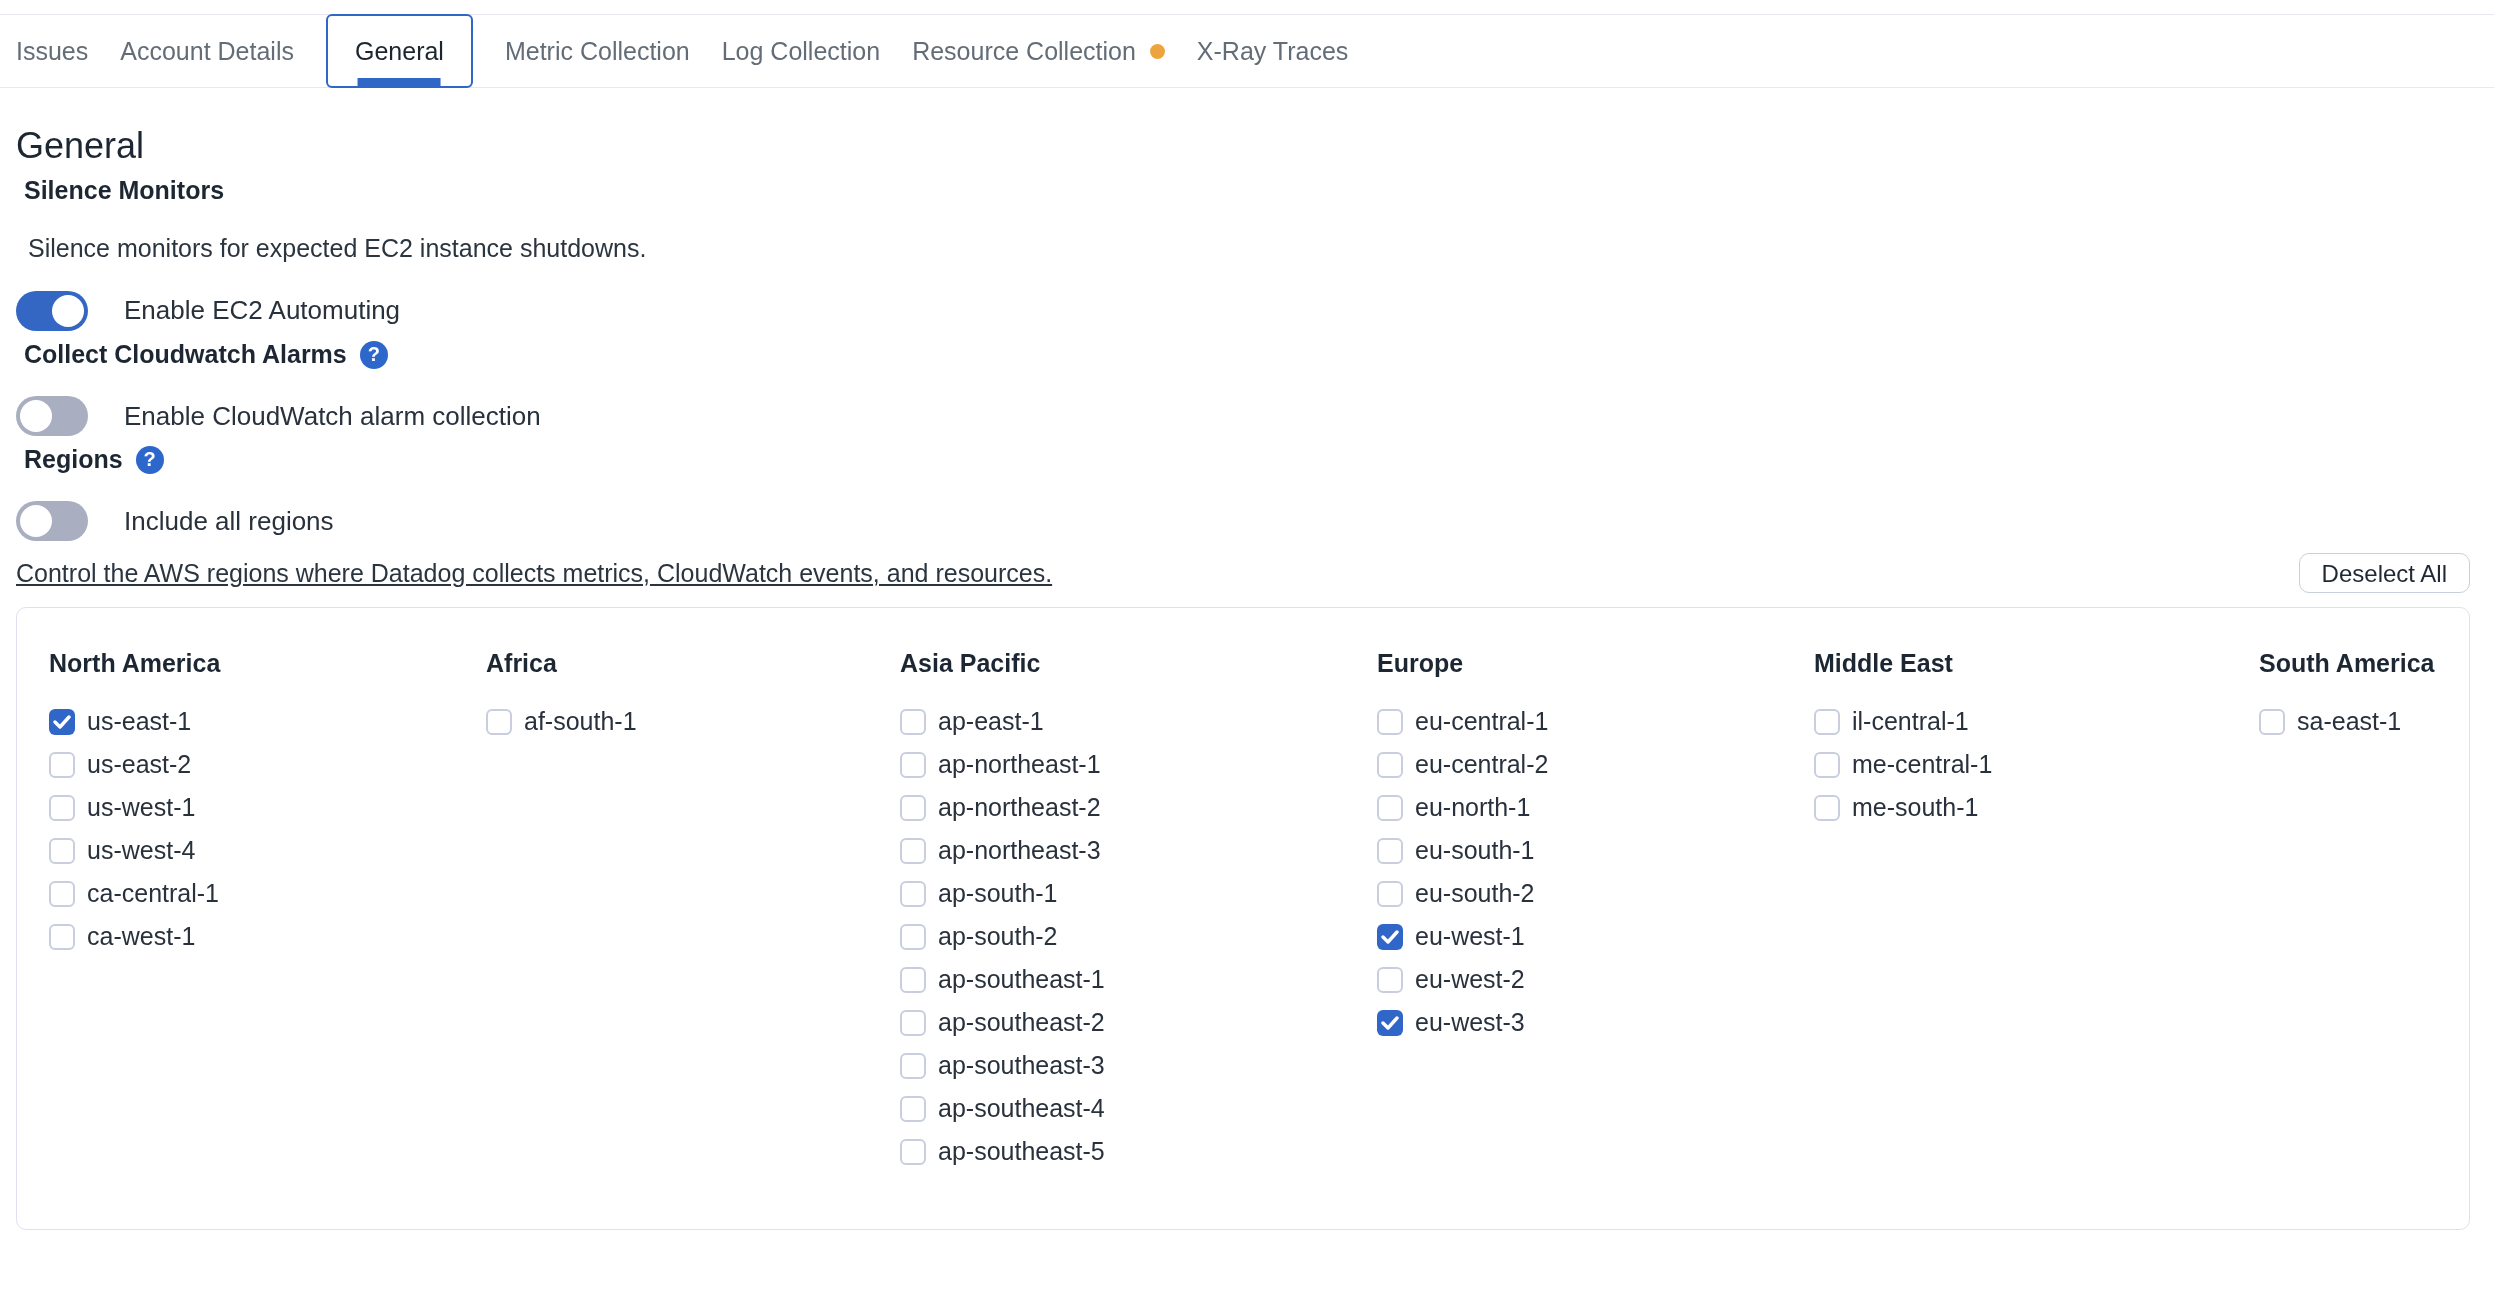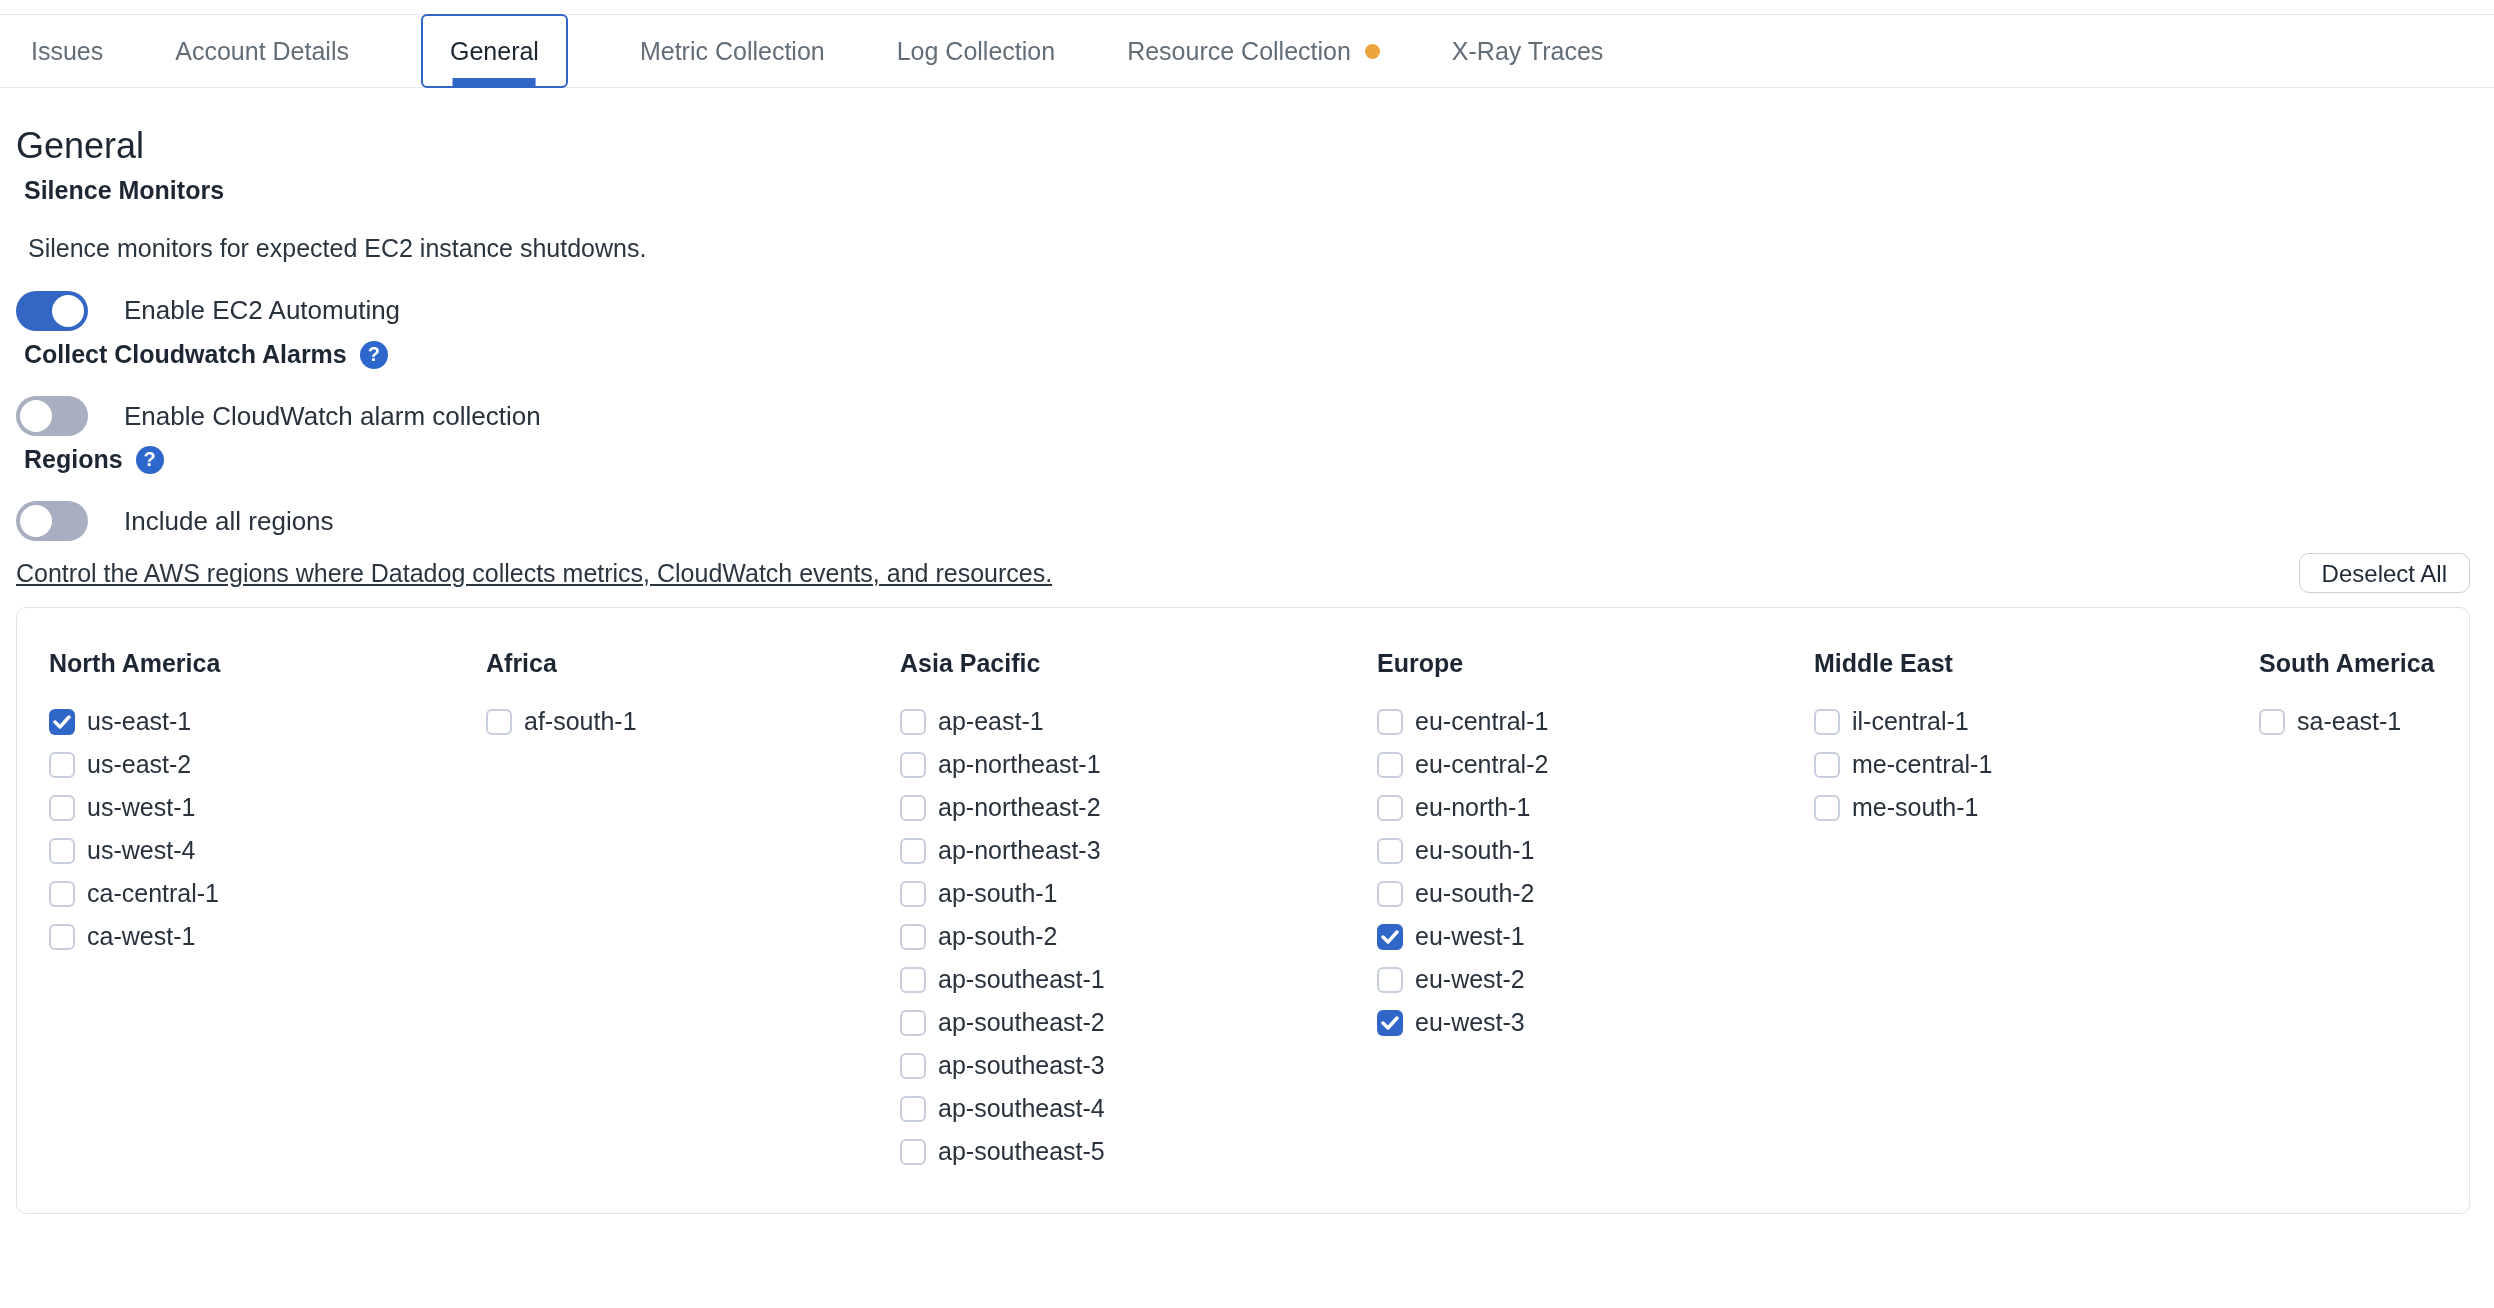--- a/index.html
+++ b/index.html
@@ -13,22 +13,22 @@
   }
 
   
   .tabbar {
     display: flex;
     align-items: stretch;
     height: 74px;
     margin-top: 14px;
     border-top: 1px solid #e7e9f2;
     border-bottom: 1px solid #e7e9f2;
-    padding-left: 31px;
-    gap: 72px;
+    padding-left: 16px;
+    gap: 32px;
     background: #ffffff;
   }
   .tab {
     display: flex;
     align-items: center;
     font-size: 25px;
     color: #636d77;
     cursor: pointer;
     white-space: nowrap;
   }
@@ -147,21 +147,21 @@
     height: 40px;
     cursor: pointer;
     white-space: nowrap;
   }
 
   
   .regions-panel {
     margin-top: 14px;
     border: 1px solid #dfe2ee;
     border-radius: 10px;
-    padding: 40px 24px 40px 32px;
+    padding: 40px 24px 56px 32px;
     display: flex;
     min-height: 565px;
     background: #ffffff;
   }
   .region-group:nth-child(1) { width: 437px; }
   .region-group:nth-child(2) { width: 414px; }
   .region-group:nth-child(3) { width: 477px; }
   .region-group:nth-child(4) { width: 437px; }
   .region-group:nth-child(5) { width: 445px; }
   .region-group:nth-child(6) { flex: 1; }

